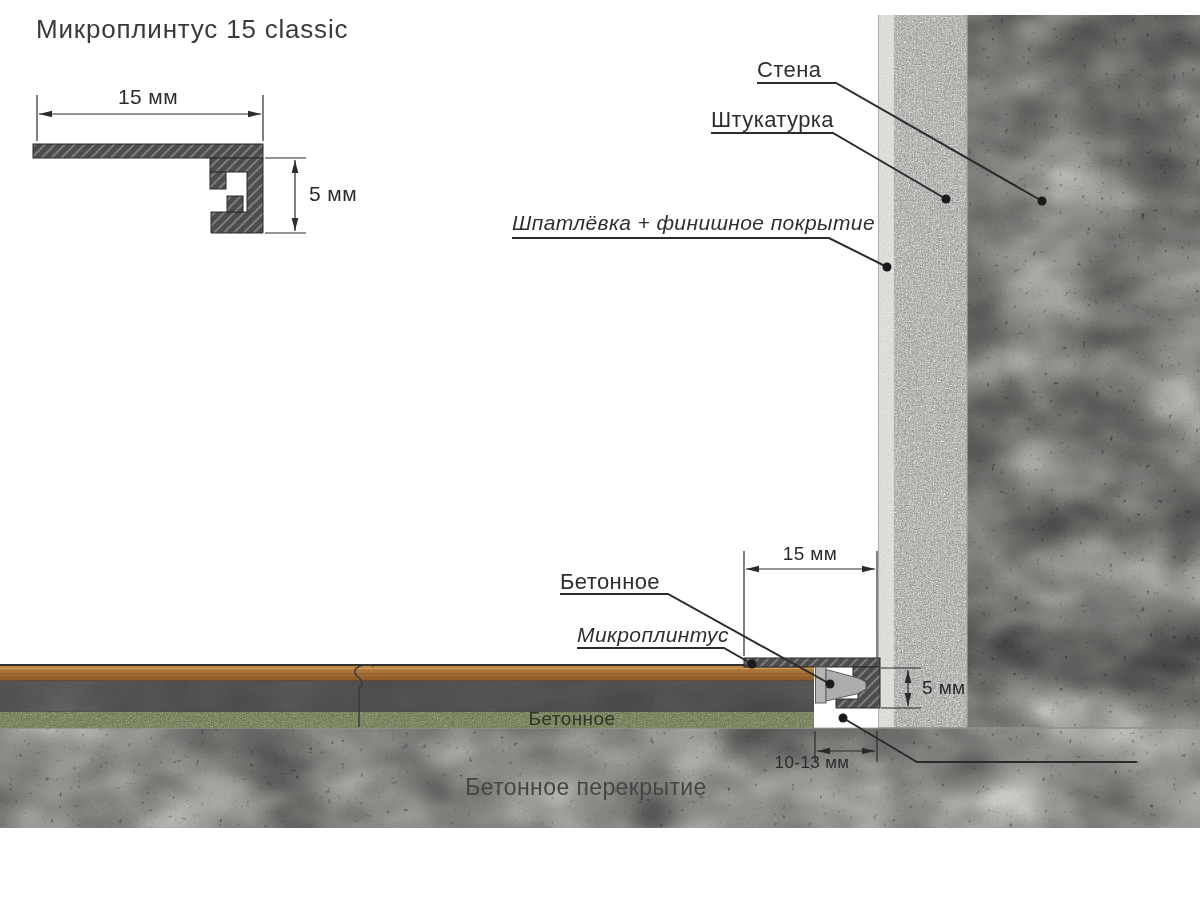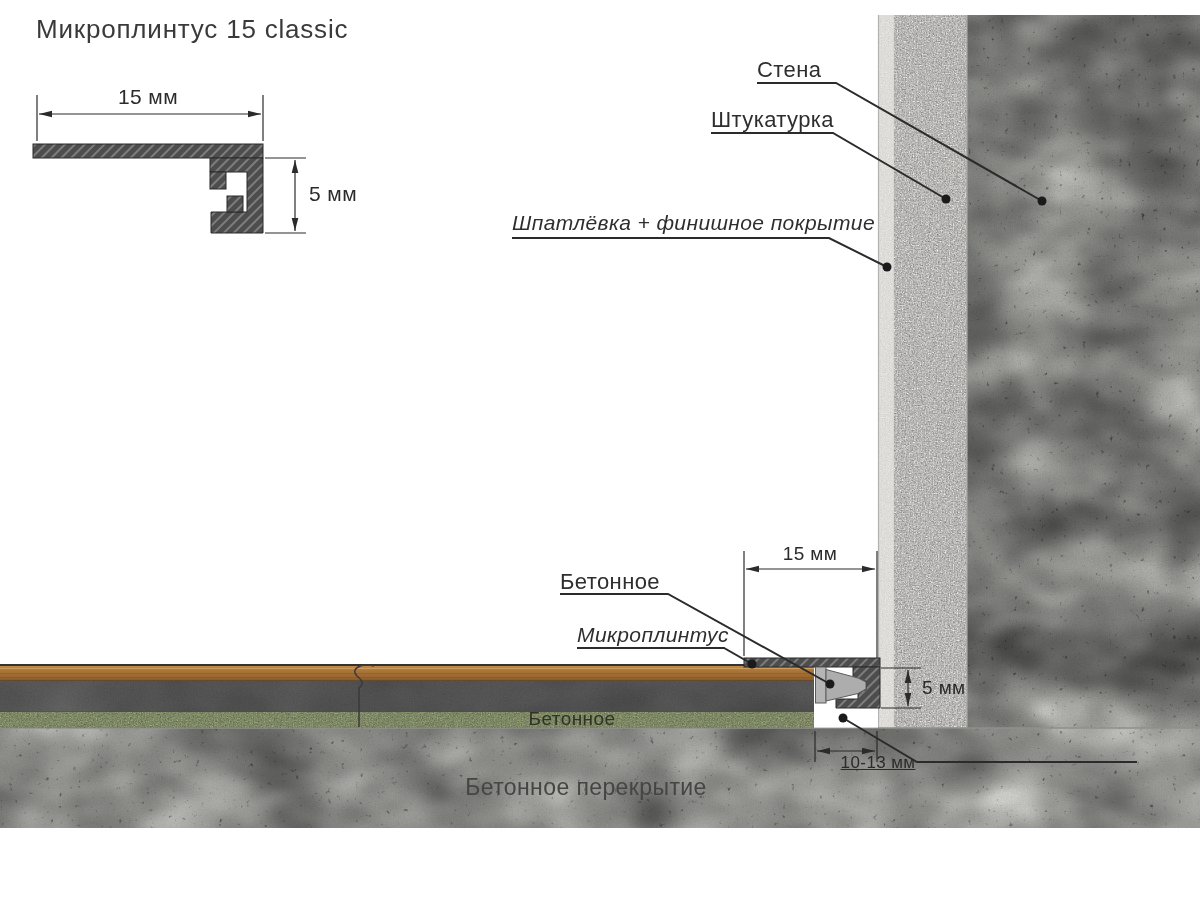--- a/index.html
+++ b/index.html
@@ -182,18 +182,18 @@
 
 <span class="lbl callout" style="left:757px;top:58px;">Стена</span>
 <span class="lbl callout" style="left:711px;top:108px;">Штукатурка</span>
 <span class="lbl callout-sm" style="left:512px;top:212px;">Шпатлёвка + финишное покрытие</span>
 
 <span class="lbl callout" style="left:560px;top:570px;">Бетонное</span>
 <span class="lbl callout-sm" style="left:577px;top:624px;">Микроплинтус</span>
 
 <span class="lbl dim-sm center" style="left:810px;top:544px;">15 мм</span>
 <span class="lbl dim-sm" style="left:922px;top:678px;">5 мм</span>
-<span class="lbl dim-xs center" style="left:878px;top:754px;text-decoration:underline;">10-13 мм</span>
+<span class="lbl dim-xs center" style="left:812px;top:754px;">10-13 мм</span>
 
 <span class="lbl floor-text-underlay center" style="left:572px;top:709px;">Бетонное</span>
 <span class="lbl floor-text-slab center" style="left:586px;top:775px;">Бетонное перекрытие</span>
 
 </div>
 
 </body></html>

